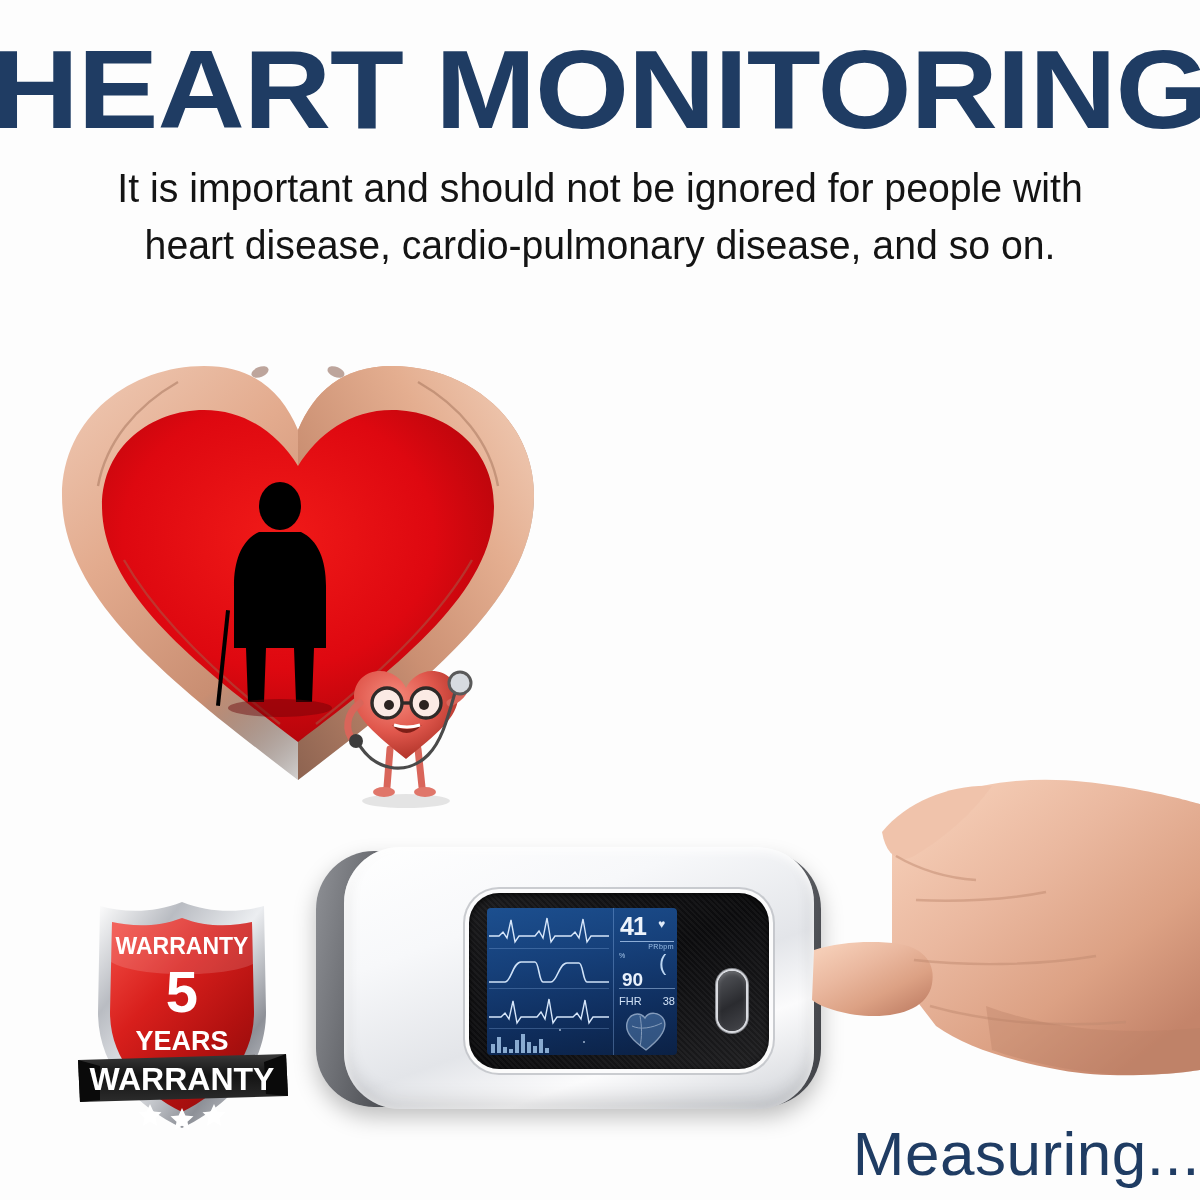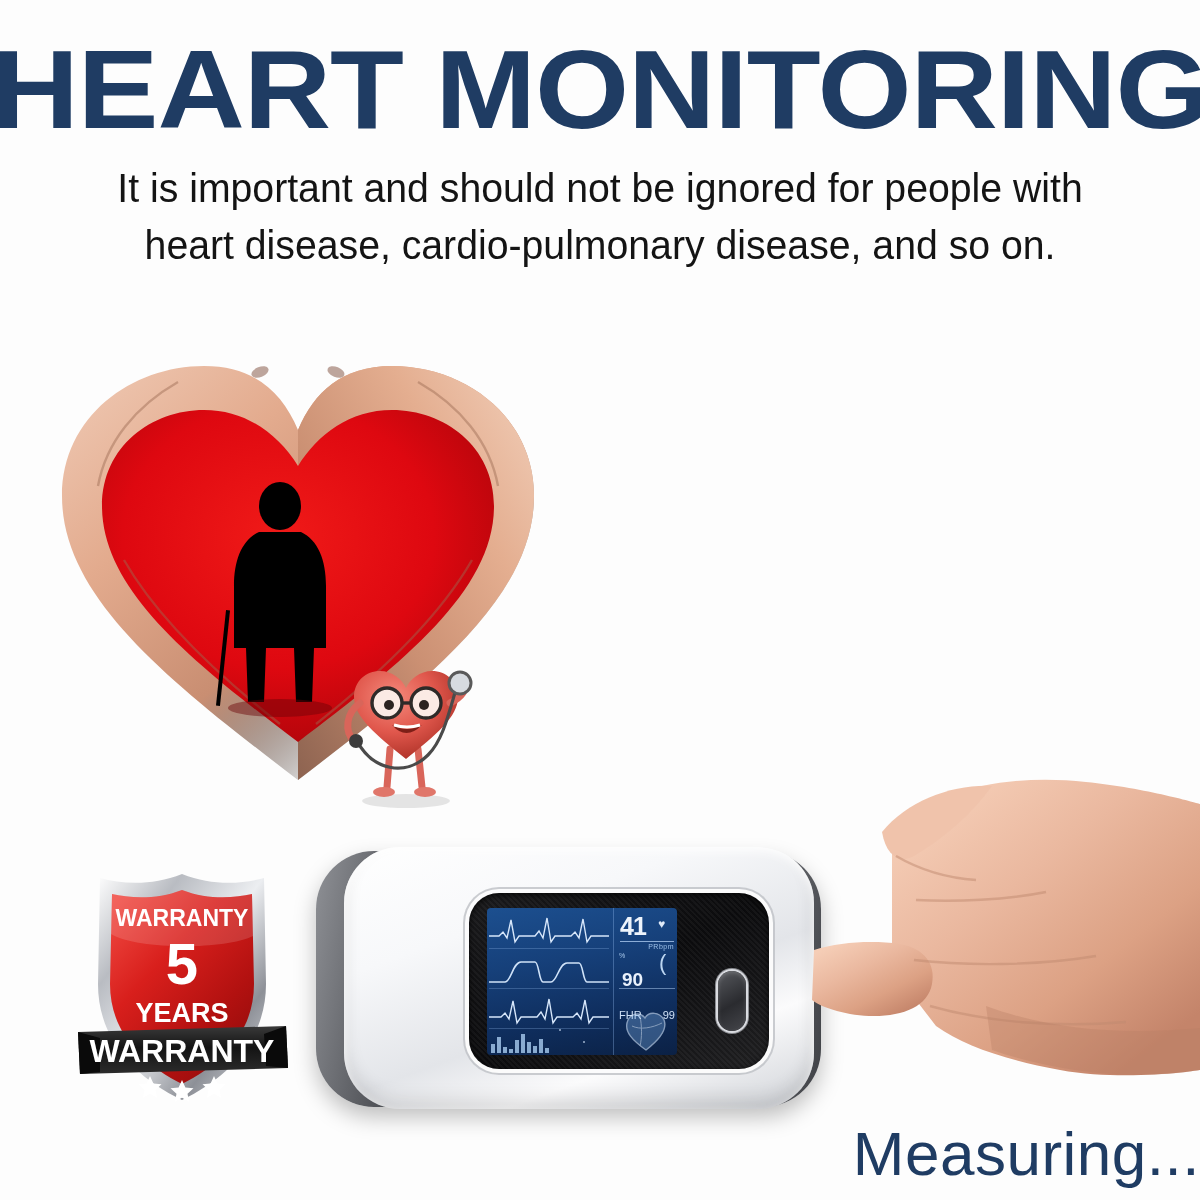--- a/index.html
+++ b/index.html
@@ -76,21 +76,21 @@
     font-size: 40px;
     line-height: 1.42;
     font-weight: 500;
     color: #111111;
   }
 
   
   .warranty {
     position: absolute;
     left: 74px;
-    top: 864px;
+    top: 892px;
     width: 216px;
     height: 252px;
   }
   .warranty svg { display: block; }
   .w-txt {
     font-family: "Liberation Sans", sans-serif;
     font-weight: bold;
     fill: #ffffff;
   }
 
@@ -219,21 +219,21 @@
     font-size: 22px;
     color: #bcd6f2;
     line-height: 1;
   }
   .fhr-row {
     position: absolute;
     left: 5px;
     top: 80px;
     width: 56px;
     border-top: 1px solid rgba(180,210,245,0.5);
-    padding-top: 20px;
+    padding-top: 6px;
     display: flex;
     justify-content: space-between;
     font-size: 11px;
     color: #cfe0f5;
   }
   .heart-glyph {
     position: absolute;
     left: 8px;
     top: 100px;
     width: 48px;
@@ -491,21 +491,21 @@
 
           <div class="lcd-right">
             <div class="bignum">41</div>
             <div class="bignum-heart">♥</div>
             <div class="pr-label">PRbpm</div>
             <div class="spo2-tick">%</div>
             <div class="spo2">90</div>
             <div class="paren">(</div>
             <div class="fhr-row">
               <span>FHR</span>
-              <span>99</span>
+              <span>38</span>
             </div>
             <svg class="heart-glyph" viewBox="0 0 48 44">
               <path d="M24 42 C 10 32, 3 24, 5 15 C 7 6, 17 3, 23 10 C 27 3, 38 4, 42 12 C 46 22, 37 32, 24 42 Z" fill="#7fb3e8" opacity=".55"></path>
               <path d="M24 42 C 10 32, 3 24, 5 15 C 7 6, 17 3, 23 10 C 27 3, 38 4, 42 12 C 46 22, 37 32, 24 42 Z" fill="none" stroke="#cfe3fa" stroke-width="1.4"></path>
               <path d="M10 18 C 18 22, 30 20, 40 15 M18 8 C 20 18, 20 30, 18 38" fill="none" stroke="#cfe3fa" stroke-width="1"></path>
             </svg>
           </div>
         </div>
 
         <div class="power-btn"></div>

